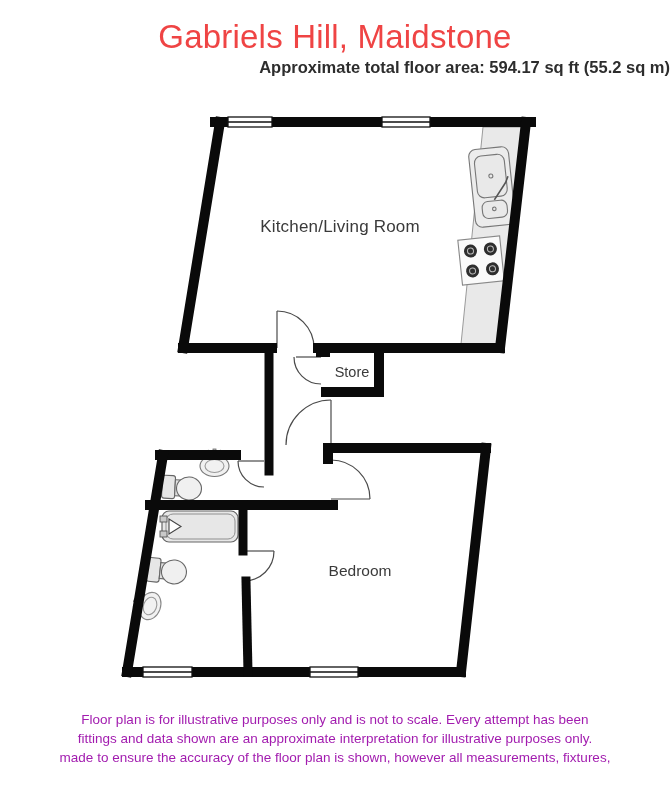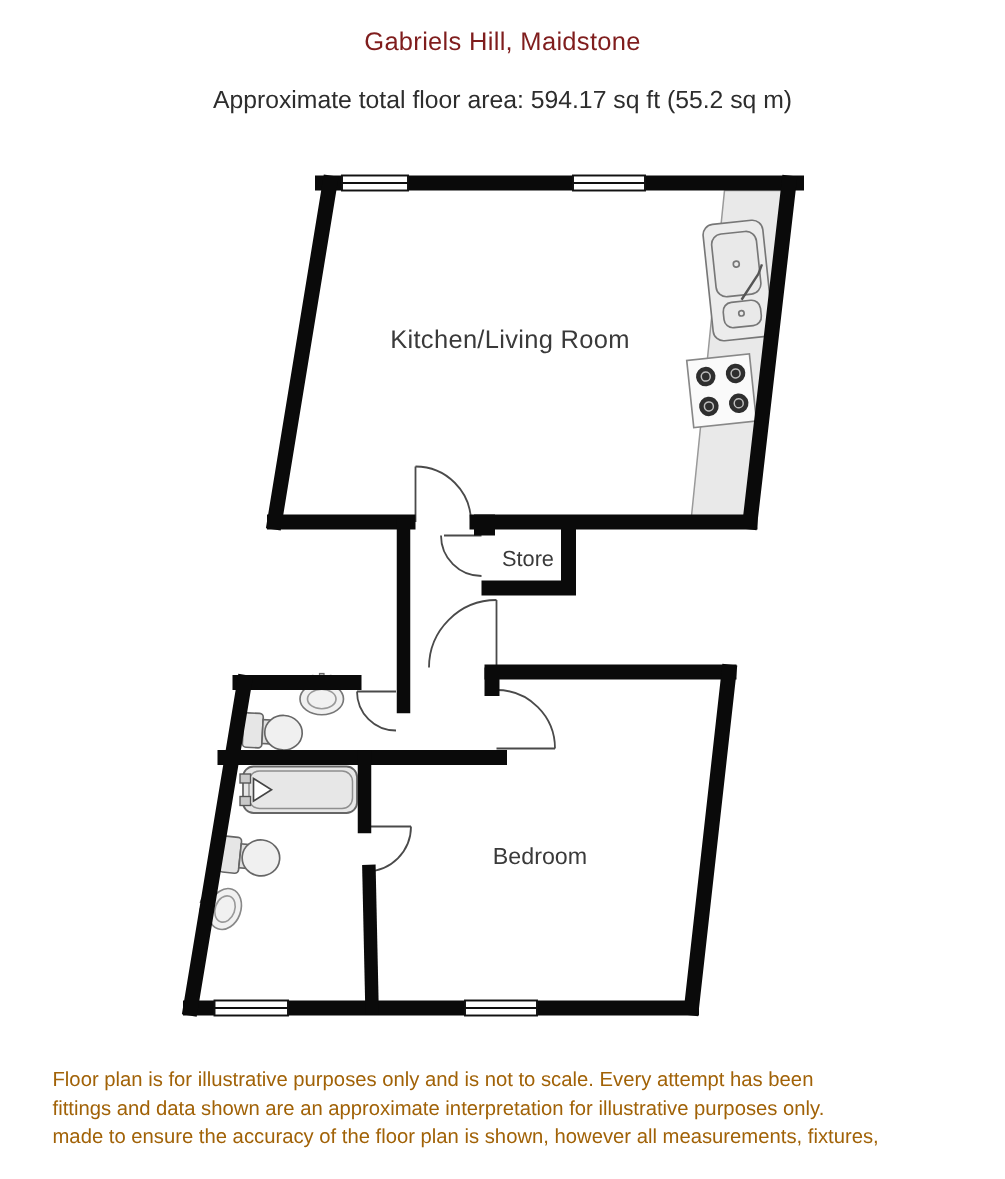--- a/index.html
+++ b/index.html
@@ -1,24 +1,24 @@
 <!DOCTYPE html>
 <html><head>
 <meta charset="utf-8">
 <style>
   html,body{margin:0;padding:0;background:#ffffff;}
   body{font-family:"Liberation Sans", sans-serif;}
   .page{position:relative;width:670px;height:786px;background:#fff;overflow:hidden;margin:0 auto;}
   .title{position:absolute;top:18px;left:0;width:670px;text-align:center;
-         font-size:17px;font-weight:500;color:#7f1d1d;letter-spacing:.2px;}
-  .subtitle{position:absolute;top:58px;left:0;width:670px;text-align:center;
-            font-size:16.5px;font-weight:400;color:#2d2d2d;}
+         font-size:33px;font-weight:500;color:#ef4444;letter-spacing:.2px;}
+  .subtitle{position:absolute;top:58px;left:0;width:670px;text-align:right;
+            font-size:16.5px;font-weight:700;color:#2d2d2d;}
   .plan-svg{position:absolute;top:0;left:0;}
-  .footer{position:absolute;top:710px;left:35px;width:600px;
-          font-size:13.5px;line-height:1.42;color:#a16207;}
+  .footer{position:absolute;top:710px;left:35px;width:600px;text-align:center;
+          font-size:13.5px;line-height:1.42;color:#a21caf;}
   svg text{font-family:"Liberation Sans", sans-serif;fill:#3a3a3a;}
 </style>
 </head>
 <body>
 
 <div class="page">
 
   <div class="title">Gabriels Hill, Maidstone</div>
   <div class="subtitle">Approximate total floor area: 594.17 sq ft (55.2 sq m)</div>
 

